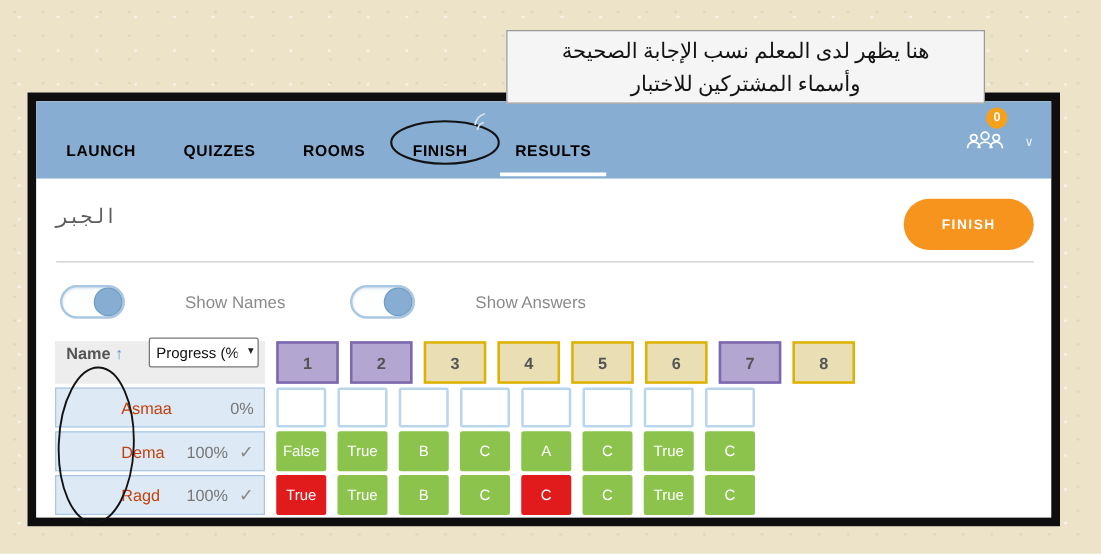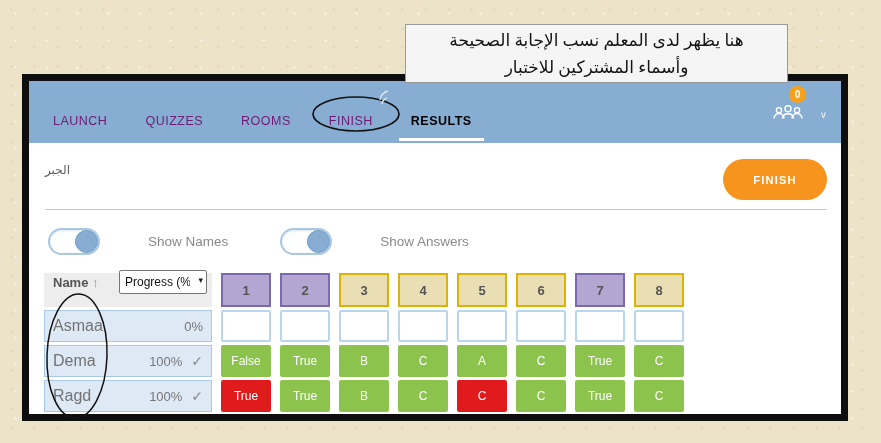--- a/index.html
+++ b/index.html
@@ -26,44 +26,44 @@
     position:absolute; left:22px; top:74px; width:826px; height:347px;
     border:7px solid #0e0e0e; background:#fff; overflow:hidden;
   }
 
   
   .navbar{
     position:relative; height:62px; background:var(--nav-blue);
     display:flex; align-items:flex-end; padding:0 0 14px 24px;
   }
   .nav-item{
-    position:relative; margin-right:38px; color:#701a75; font-size:12.5px;
-    letter-spacing:.5px; cursor:pointer; font-weight:400; line-height:15px;
+    position:relative; margin-right:38px; color:#000000; font-size:12.5px;
+    letter-spacing:.5px; cursor:pointer; font-weight:700; line-height:15px;
   }
   .nav-item.active{font-weight:700; color:#000000;}
   .nav-item.active .underbar{
     position:absolute; left:-12px; right:-12px; bottom:-12px; height:3px; background:#fff;
   }
 
   .account{
     position:absolute; right:12px; top:4px; width:58px; height:52px;
   }
   .badge{
     position:absolute; left:18px; top:1px; width:17px; height:17px; border-radius:50%;
     background:var(--badge-orange); color:#fff; font-size:10px; font-weight:700;
     display:flex; align-items:center; justify-content:center;
   }
   .people{position:absolute; left:0; top:19px;}
   .acct-caret{position:absolute; right:2px; top:24px; color:#e9f1f8; font-size:10px;}
 
   
   .content{position:relative; height:271px; background:#fff;}
   .quiz-title{
-    position:absolute; top:20px; left:16px; font-size:12px; color:#5d5d5d;
-    font-family:Liberation Serif, serif;
+    position:absolute; top:20px; left:16px; font-size:16px; color:#5d5d5d;
+    font-family:Liberation Mono, monospace;
   }
   .finish-btn{
     position:absolute; top:16px; right:14px; width:104px; height:41px;
     background:var(--btn-orange); border:none; border-radius:21px;
     color:#fff; font-size:11px; font-weight:700; letter-spacing:1.2px; cursor:pointer;
     font-family:inherit;
   }
   .divider{position:absolute; top:66px; left:16px; right:14px; border-top:1px solid #ccc;}
 
   .toggles{position:absolute; top:85px; left:19px; display:flex; align-items:center;}
@@ -102,25 +102,25 @@
     justify-content:center; font-size:13px; font-weight:700; color:#555;
   }
   .qhead.tf{background:var(--purple-bg); border:2px solid var(--purple-border);}
   .qhead.mc{background:var(--gold-bg); border:2px solid var(--gold-border);}
 
   .name-cell{
     width:168px; height:32px; background:var(--rowblue-bg);
     border:1px solid var(--rowblue-border); margin-right:9px;
     display:flex; align-items:center; justify-content:space-between; padding:0 8px 0 8px;
   }
-  .student-name{font-size:16px; color:#737373;}
+  .student-name{font-size:13px; color:#c2410c;padding-left:44px;}
   .progress-val{font-size:13px; color:#777;}
   .check-icon{color:#8a8a8a; font-size:14px; margin-left:5px;}
   .acell{
-    width:50px; height:32px; margin-right:9px; border-radius:2px;
+    width:40px; height:32px; margin-right:9px; border-radius:2px;
     display:flex; align-items:center; justify-content:center;
     font-size:12px; color:#fff;
   }
   .acell.empty{background:#fff; border:2px solid var(--empty-border);}
   .acell.correct{background:var(--green); border:2px solid var(--green);}
   .acell.wrong{background:var(--red); border:2px solid var(--red);}
 
   
   .note-box{
     position:absolute; left:395px; top:24px; width:383px; height:59px; z-index:5;

